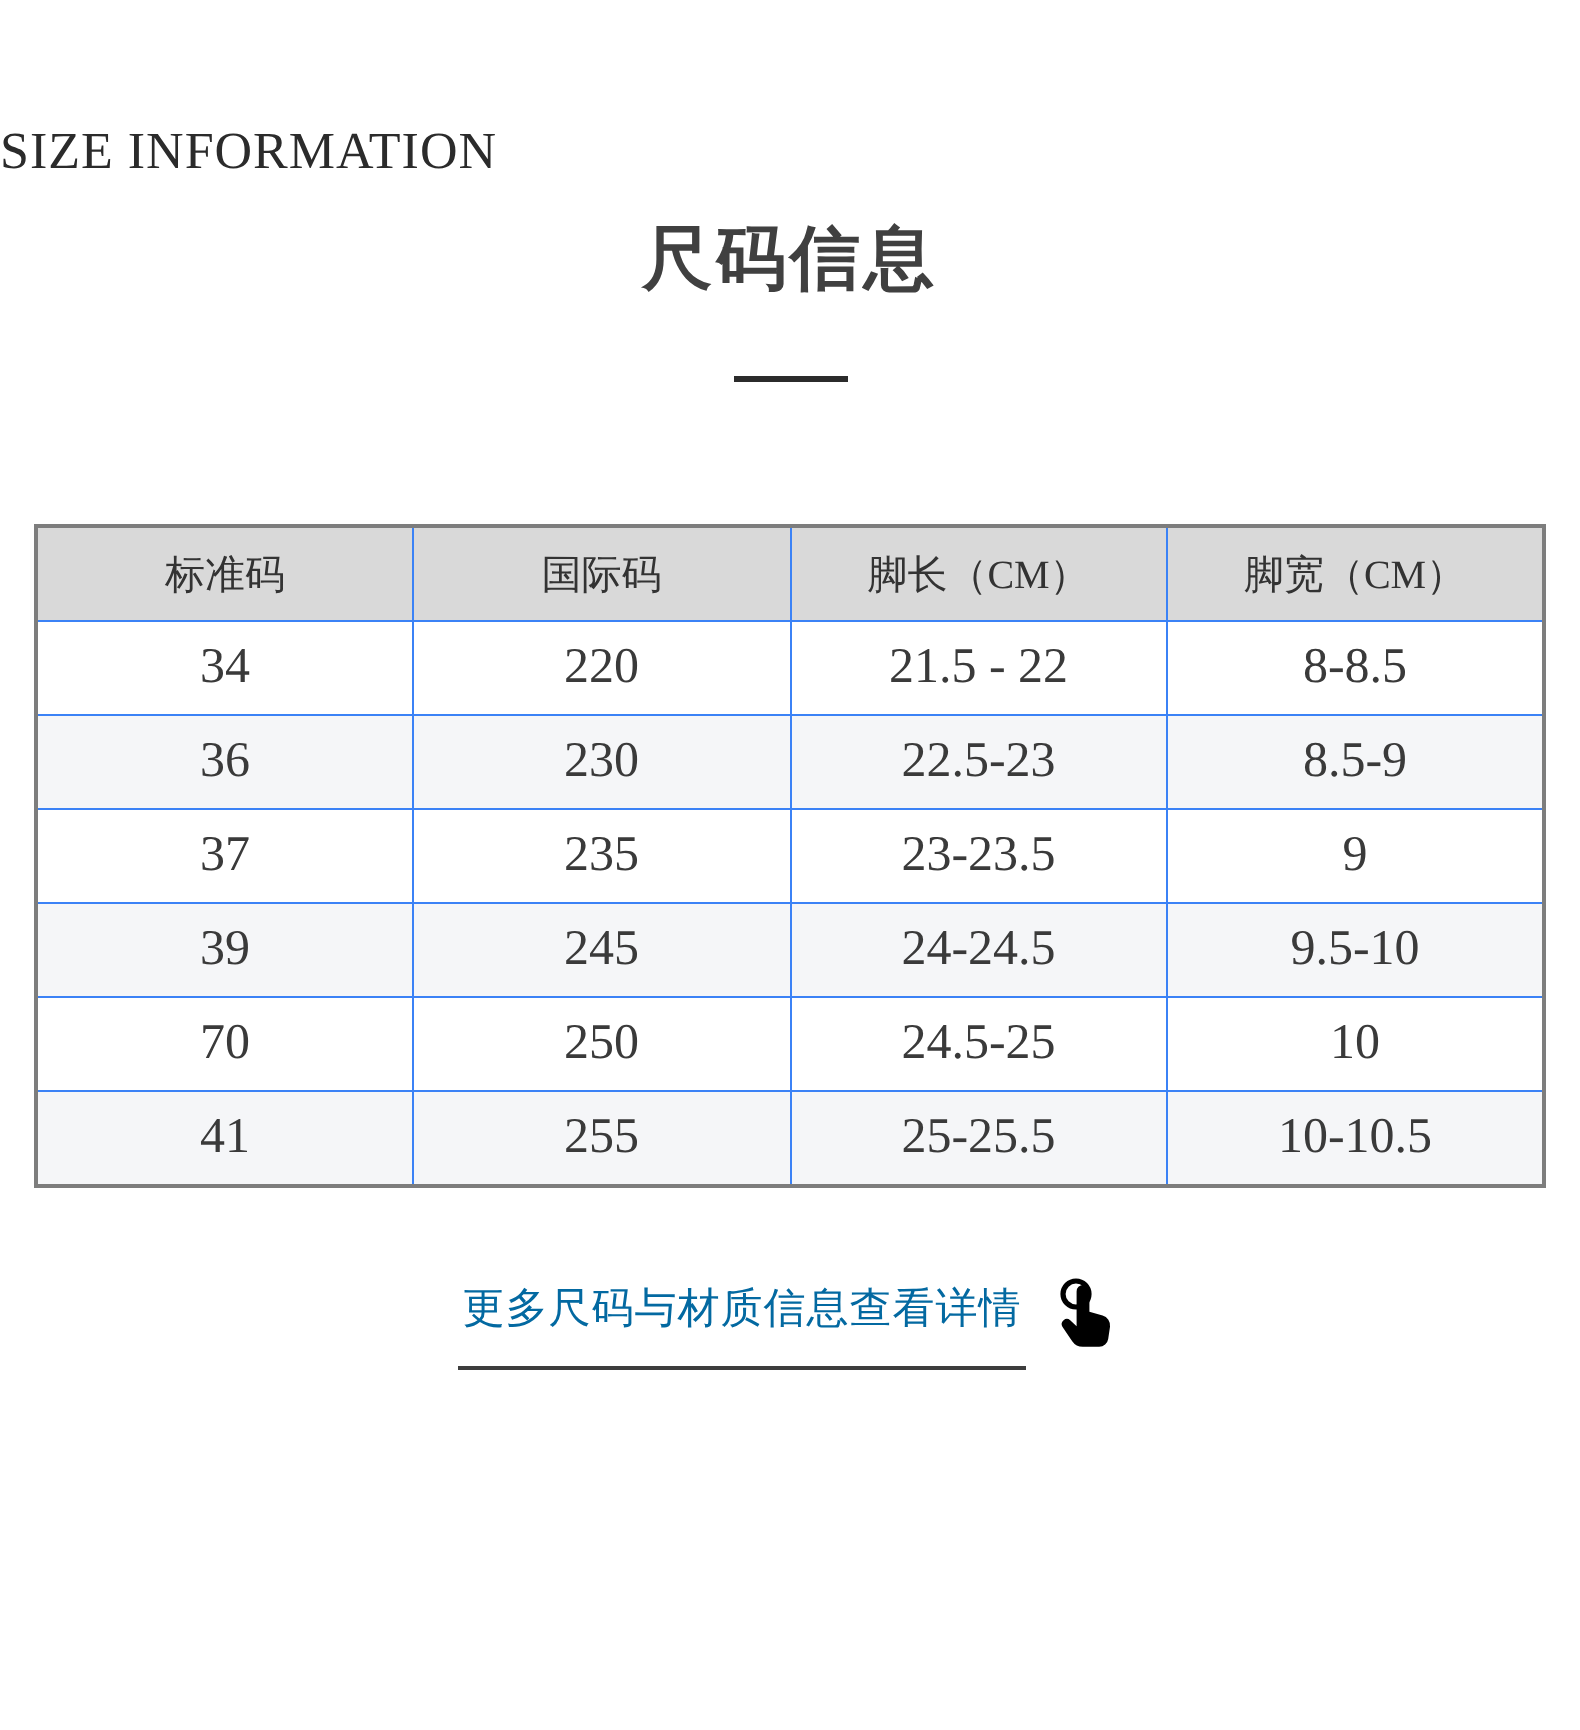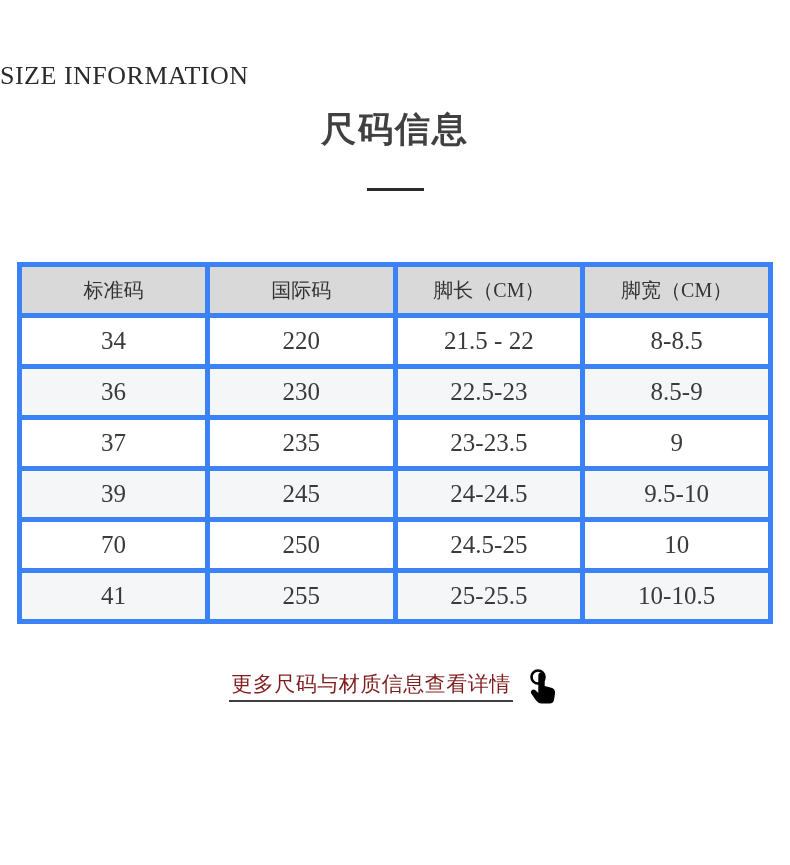--- a/index.html
+++ b/index.html
@@ -44,21 +44,21 @@
   
   table.size-table {
     width: 756px;
     margin: 71px auto 0 auto;
     border-collapse: collapse;
     table-layout: fixed;
     border: 2px solid #7d7d7d;
   }
   table.size-table th,
   table.size-table td {
-    border: 5px solid #3b82f6;
+    border: 1px solid #3b82f6;
     text-align: center;
     vertical-align: middle;
     padding: 0;
   }
   table.size-table th {
     height: 46px;
     background: #d9d9d9;
     font-size: 20px;
     font-weight: normal;
     color: #333333;
@@ -79,24 +79,24 @@
     margin-top: 47px;
     display: flex;
     justify-content: center;
     align-items: flex-start;
     gap: 12px;
     cursor: pointer;
   }
   .footer-text {
     font-size: 21px;
     line-height: 1.25;
-    color: #7f1d1d;
+    color: #0369a1;
     letter-spacing: 0.5px;
     border-bottom: 2px solid #3d3d3d;
-    padding: 0 2px 3px 2px;
+    padding: 0 2px 16px 2px;
   }
   .tap-icon {
     width: 36px;
     height: 38px;
     margin-top: -4px;
     flex: 0 0 auto;
   }
 </style>
 </head>
 <body>

